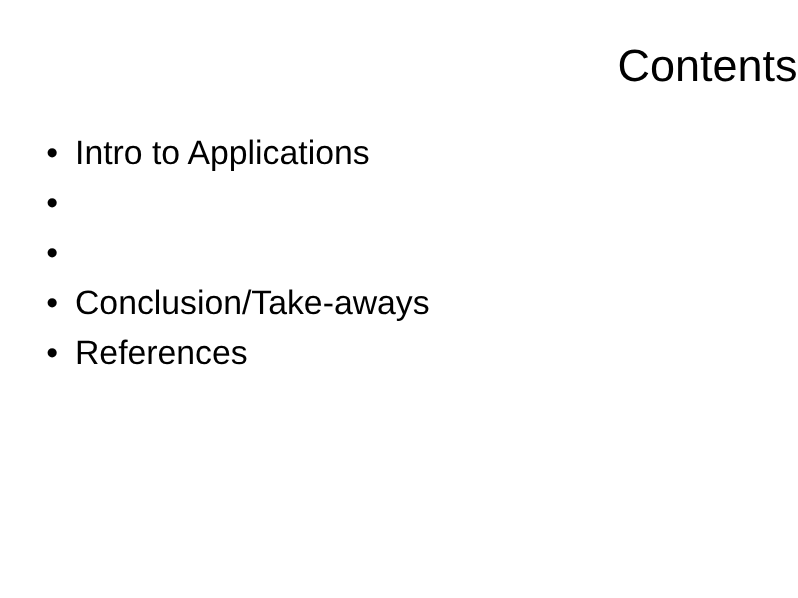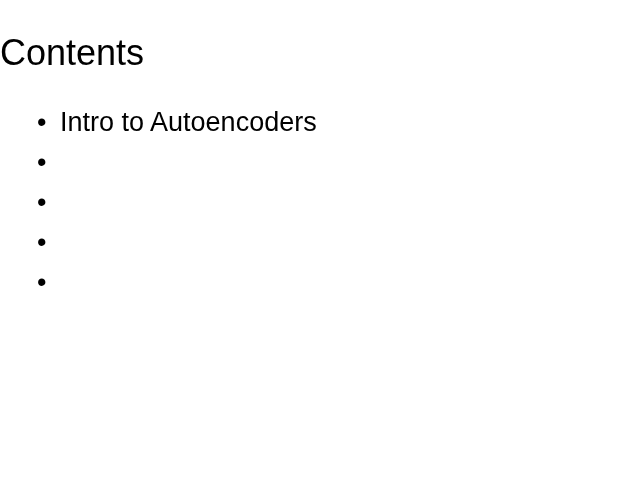--- a/index.html
+++ b/index.html
@@ -18,21 +18,21 @@
     width: 638px;
     height: 478px;
     background: #ffffff;
   }
   .slide-title {
     position: absolute;
     top: 30px;
     left: 0;
     width: 638px;
     margin: 0;
-    text-align: left;
+    text-align: right;
     font-size: 36px;
     line-height: 45px;
     font-weight: normal;
     color: #000000;
     letter-spacing: 0;
   }
   .bullet-list {
     position: absolute;
     top: 102px;
     left: 0;
@@ -63,28 +63,30 @@
 </style>
 </head>
 <body style="background: rgb(255, 255, 255);">
 
 <div class="slide" style="background: rgb(255, 255, 255);">
   <h1 class="slide-title">Contents</h1>
 
   <ul class="bullet-list" id="bullet-list">
       <li>
         <span class="bullet-glyph">•</span>
-        <span class="bullet-label">Intro to Autoencoders</span>
+        <span class="bullet-label">Intro to Applications</span>
       </li>
       <li>
         <span class="bullet-glyph">•</span>
       </li>
       <li>
         <span class="bullet-glyph">•</span>
       </li>
       <li>
         <span class="bullet-glyph">•</span>
+        <span class="bullet-label">Conclusion/Take-aways</span>
       </li>
       <li>
         <span class="bullet-glyph">•</span>
+        <span class="bullet-label">References</span>
       </li>
     </ul>
 </div>
 
 </body></html>

